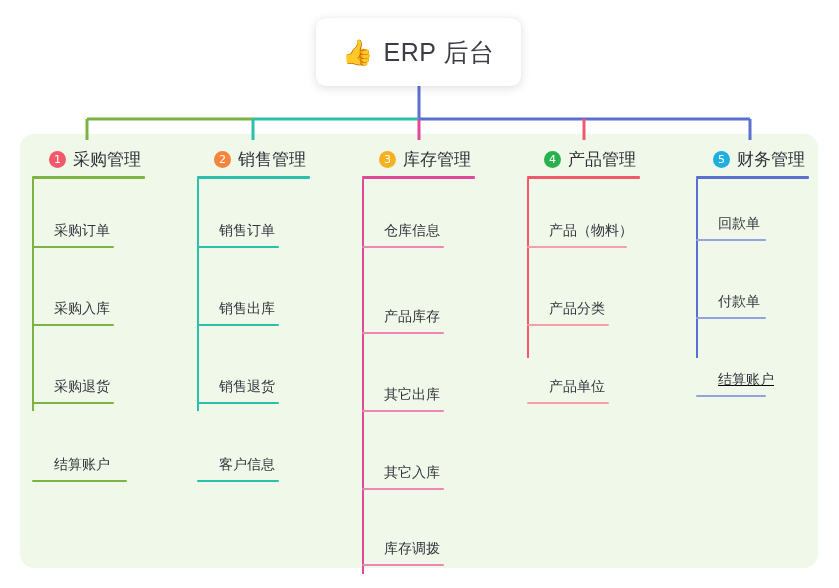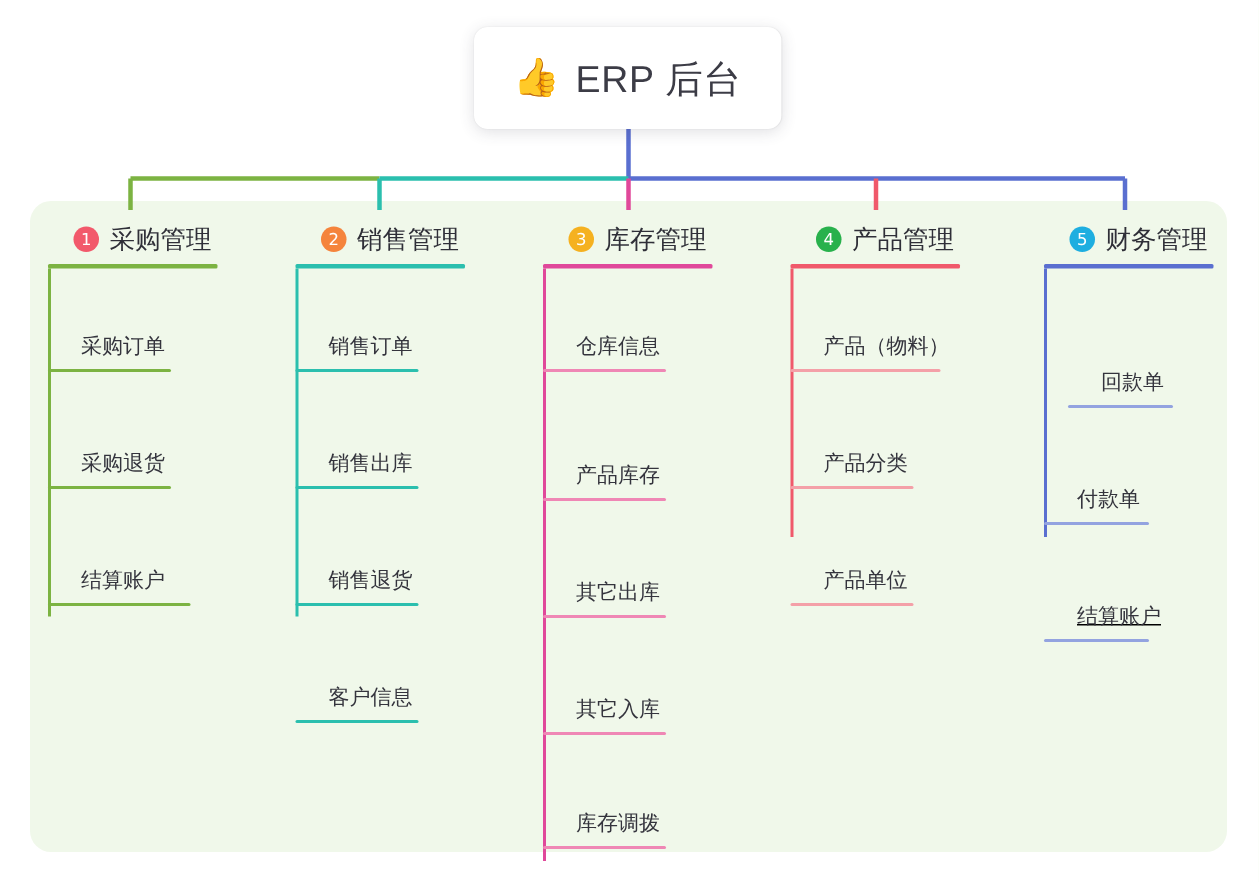--- a/index.html
+++ b/index.html
@@ -164,20 +164,24 @@
           <span class="branch-label">采购管理</span>
         </div>
         <div class="head-rule" style="width: 113px; background: rgb(124, 179, 66);"></div>
         <div class="leaves">
           <div class="spine" style="height: 232px; background: rgb(124, 179, 66);"></div>
           <div class="leaf" style="padding-top: 44px;">
             <span class="leaf-text">采购订单</span>
             <div class="leaf-rule" style="width: 82px; background: rgb(124, 179, 66); margin-left: -22px;"></div>
           </div>
           <div class="leaf" style="padding-top: 53px;">
+            <span class="leaf-text">采购入库</span>
+            <div class="leaf-rule" style="width: 82px; background: rgb(124, 179, 66); margin-left: -22px;"></div>
+          </div>
+          <div class="leaf" style="padding-top: 53px;">
             <span class="leaf-text">采购退货</span>
             <div class="leaf-rule" style="width: 82px; background: rgb(124, 179, 66); margin-left: -22px;"></div>
           </div>
           <div class="leaf" style="padding-top: 53px;">
             <span class="leaf-text">结算账户</span>
             <div class="leaf-rule" style="width: 95px; background: rgb(124, 179, 66); margin-left: -22px;"></div>
           </div>
         </div>
       </div>
       <div class="branch" style="left: 197px; top: 148px;">
@@ -260,21 +264,21 @@
         </div>
       </div>
       <div class="branch" style="left: 696px; top: 148px;">
         <div class="branch-head">
           <span class="badge" style="background: rgb(30, 174, 224);">5</span>
           <span class="branch-label">财务管理</span>
         </div>
         <div class="head-rule" style="width: 113px; background: rgb(90, 111, 208);"></div>
         <div class="leaves">
           <div class="spine" style="height: 179px; background: rgb(90, 111, 208);"></div>
-          <div class="leaf" style="padding-top: 68px; margin-left: 16px;">
+          <div class="leaf" style="padding-top: 37px;">
             <span class="leaf-text">回款单</span>
             <div class="leaf-rule" style="width: 70px; background: rgb(147, 163, 224); margin-left: -22px;"></div>
           </div>
           <div class="leaf" style="padding-top: 53px;">
             <span class="leaf-text">付款单</span>
             <div class="leaf-rule" style="width: 70px; background: rgb(147, 163, 224); margin-left: -22px;"></div>
           </div>
           <div class="leaf" style="padding-top: 53px; text-decoration: underline;">
             <span class="leaf-text">结算账户</span>
             <div class="leaf-rule" style="width: 70px; background: rgb(147, 163, 224); margin-left: -22px;"></div>

